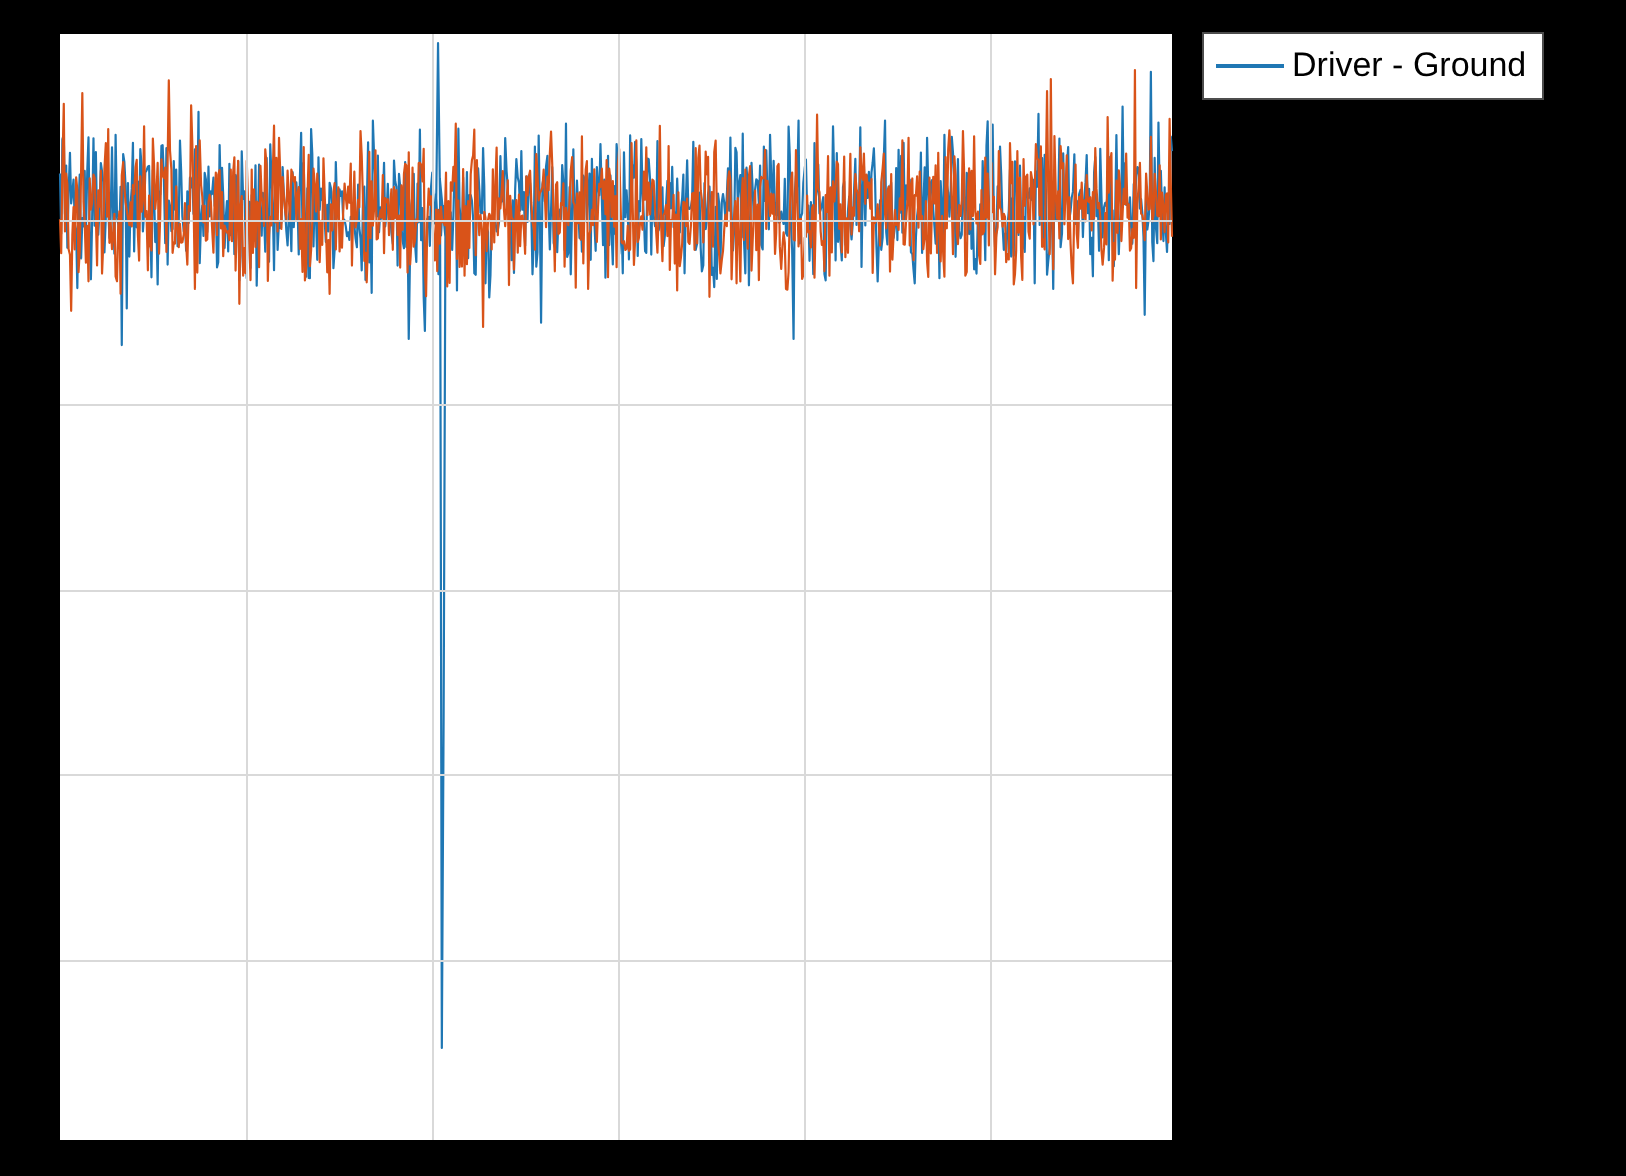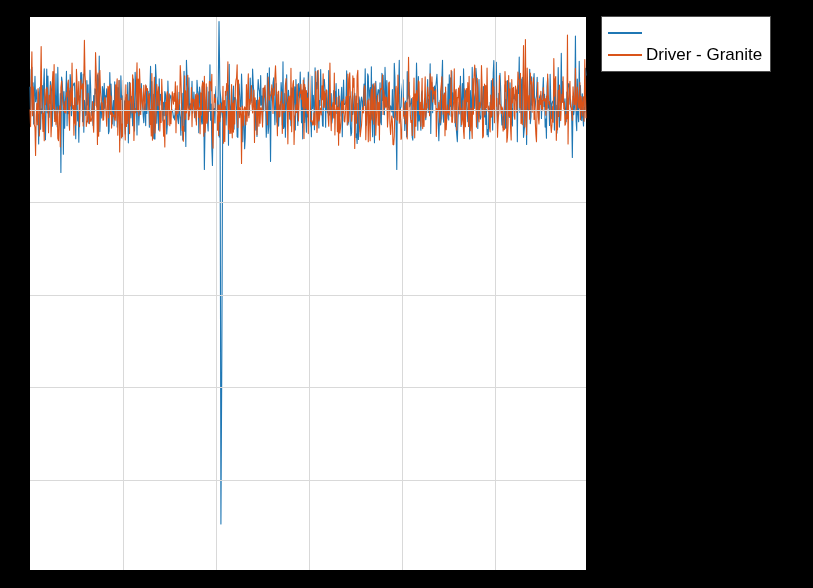--- a/index.html
+++ b/index.html
@@ -76,20 +76,17 @@
       <div class="grid-line h" style="top: 462.5px;"></div>
       <div class="grid-line h" style="top: 370px;"></div>
       <div class="grid-line h" style="top: 277.5px;"></div>
       <div class="grid-line h" style="top: 185px;"></div>
       <div class="grid-line h" style="top: 92.5px;"></div>
     </div>
 
   <div class="legend" id="legend" style="left: 601px; top: 16px;">
     <div class="legend-row">
       <div class="legend-swatch" id="sw0" style="background: rgb(31, 119, 180);"></div>
-    </div>
-    <div class="legend-row">
-      <div class="legend-swatch" id="sw1" style="background: rgb(217, 83, 25);"></div>
-      <span class="legend-label">Driver - Granite</span>
+      <span class="legend-label">Driver - Ground</span>
     </div>
   </div>
 
 </div>
 
 </body></html>

